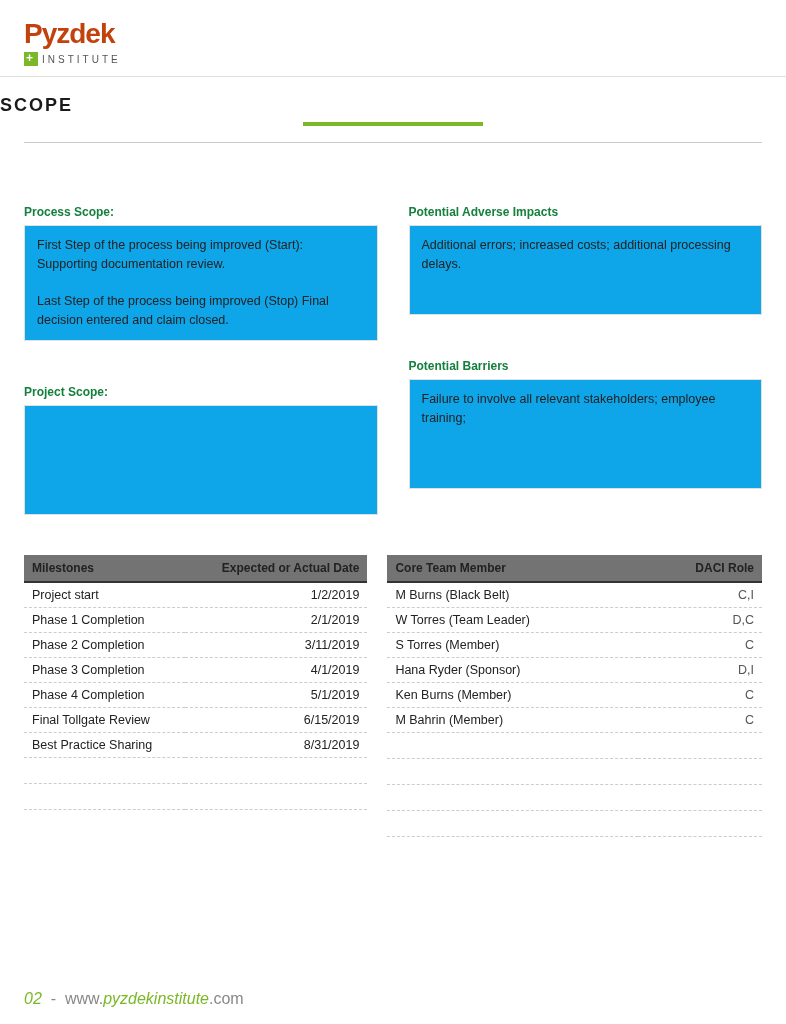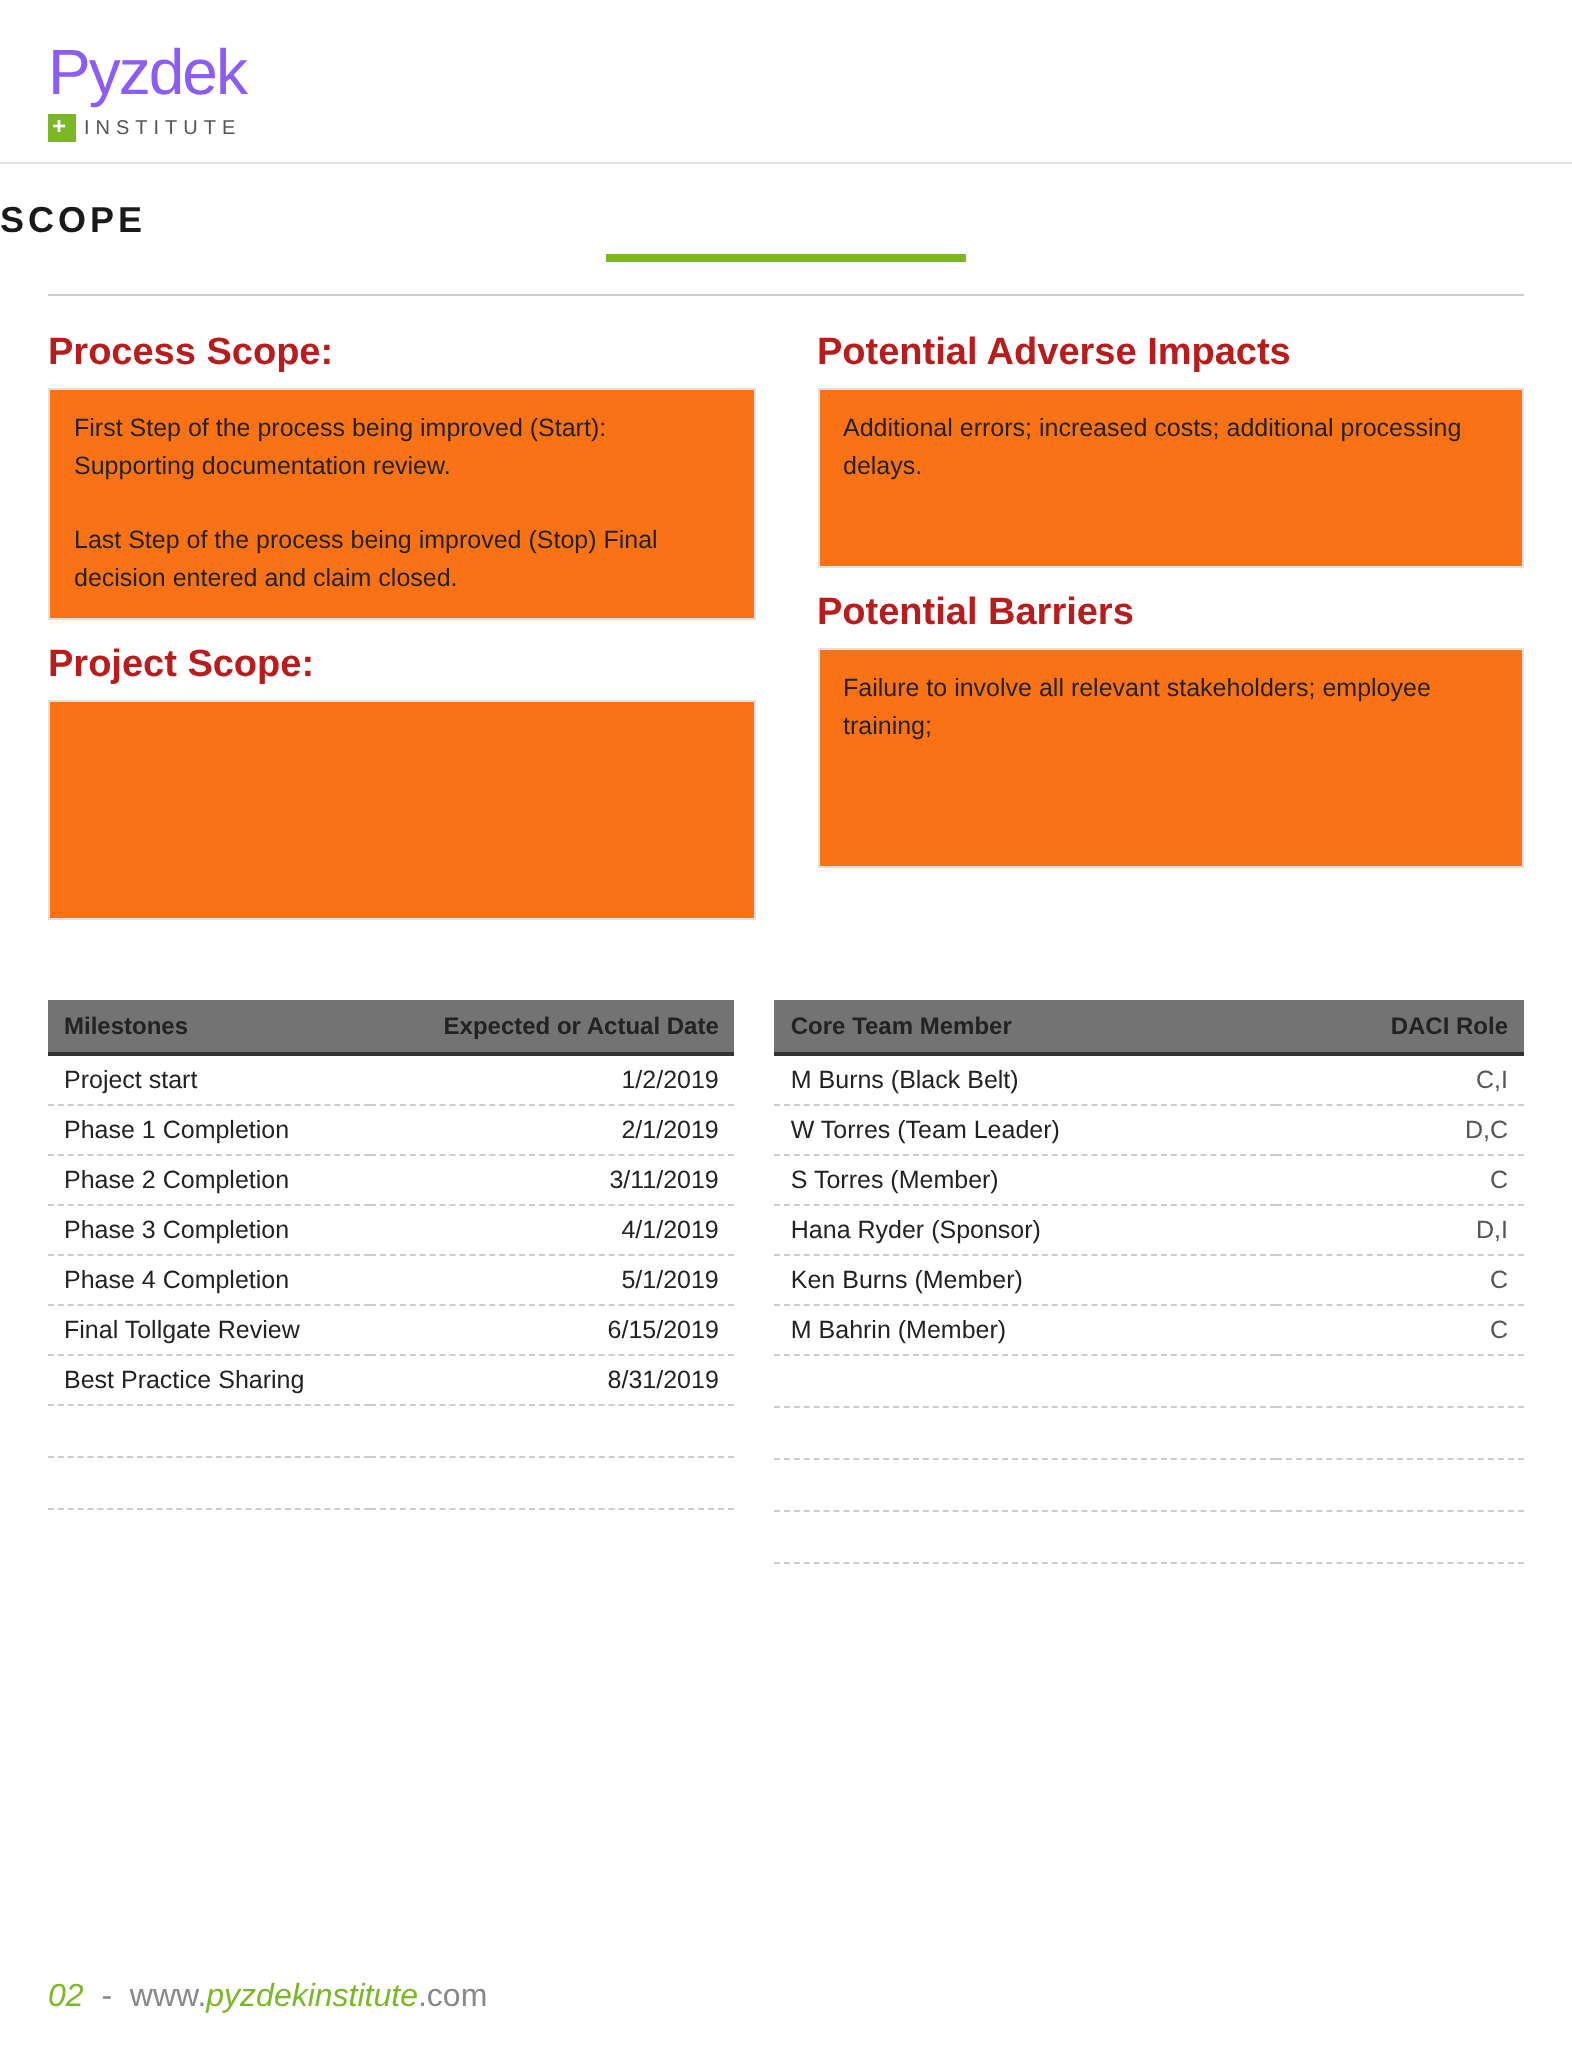--- a/index.html
+++ b/index.html
@@ -13,24 +13,24 @@
     }
 
     
     .header {
       display: flex;
       align-items: center;
       padding: 18px 24px 10px 24px;
       border-bottom: 1px solid #e0e0e0;
     }
     .logo-text {
-      font-size: 32px;
-      font-weight: 400;
+      font-size: 28px;
+      font-weight: 700;
       letter-spacing: -1px;
-      color: #8b5cf6;
+      color: #c2410c;
     }
     .logo-sub {
       font-size: 10px;
       letter-spacing: 3px;
       color: #555;
       margin-top: 2px;
       display: flex;
       align-items: center;
       gap: 4px;
     }
@@ -85,28 +85,29 @@
 
     
     .two-col {
       display: flex;
       gap: 20px;
     }
     .col-left { flex: 1; }
     .col-right { flex: 1; padding-left: 11px; }
 
     .section-label {
-      font-size: 19px;
+      font-size: 12px;
       font-weight: 700;
       margin-bottom: 6px;
-      color: #b91c1c;
+      color: #15803d;
+      margin-top: 44px;
     }
 
     .content-box {
-      background: #f97316;
+      background: #0ea5e9;
       border: 1px solid #e0e0e0;
       padding: 10px 12px;
       font-size: 12.5px;
       line-height: 1.5;
       min-height: 90px;
       margin-bottom: 12px;
       color: #222;
     }
 
     .project-scope-box {

